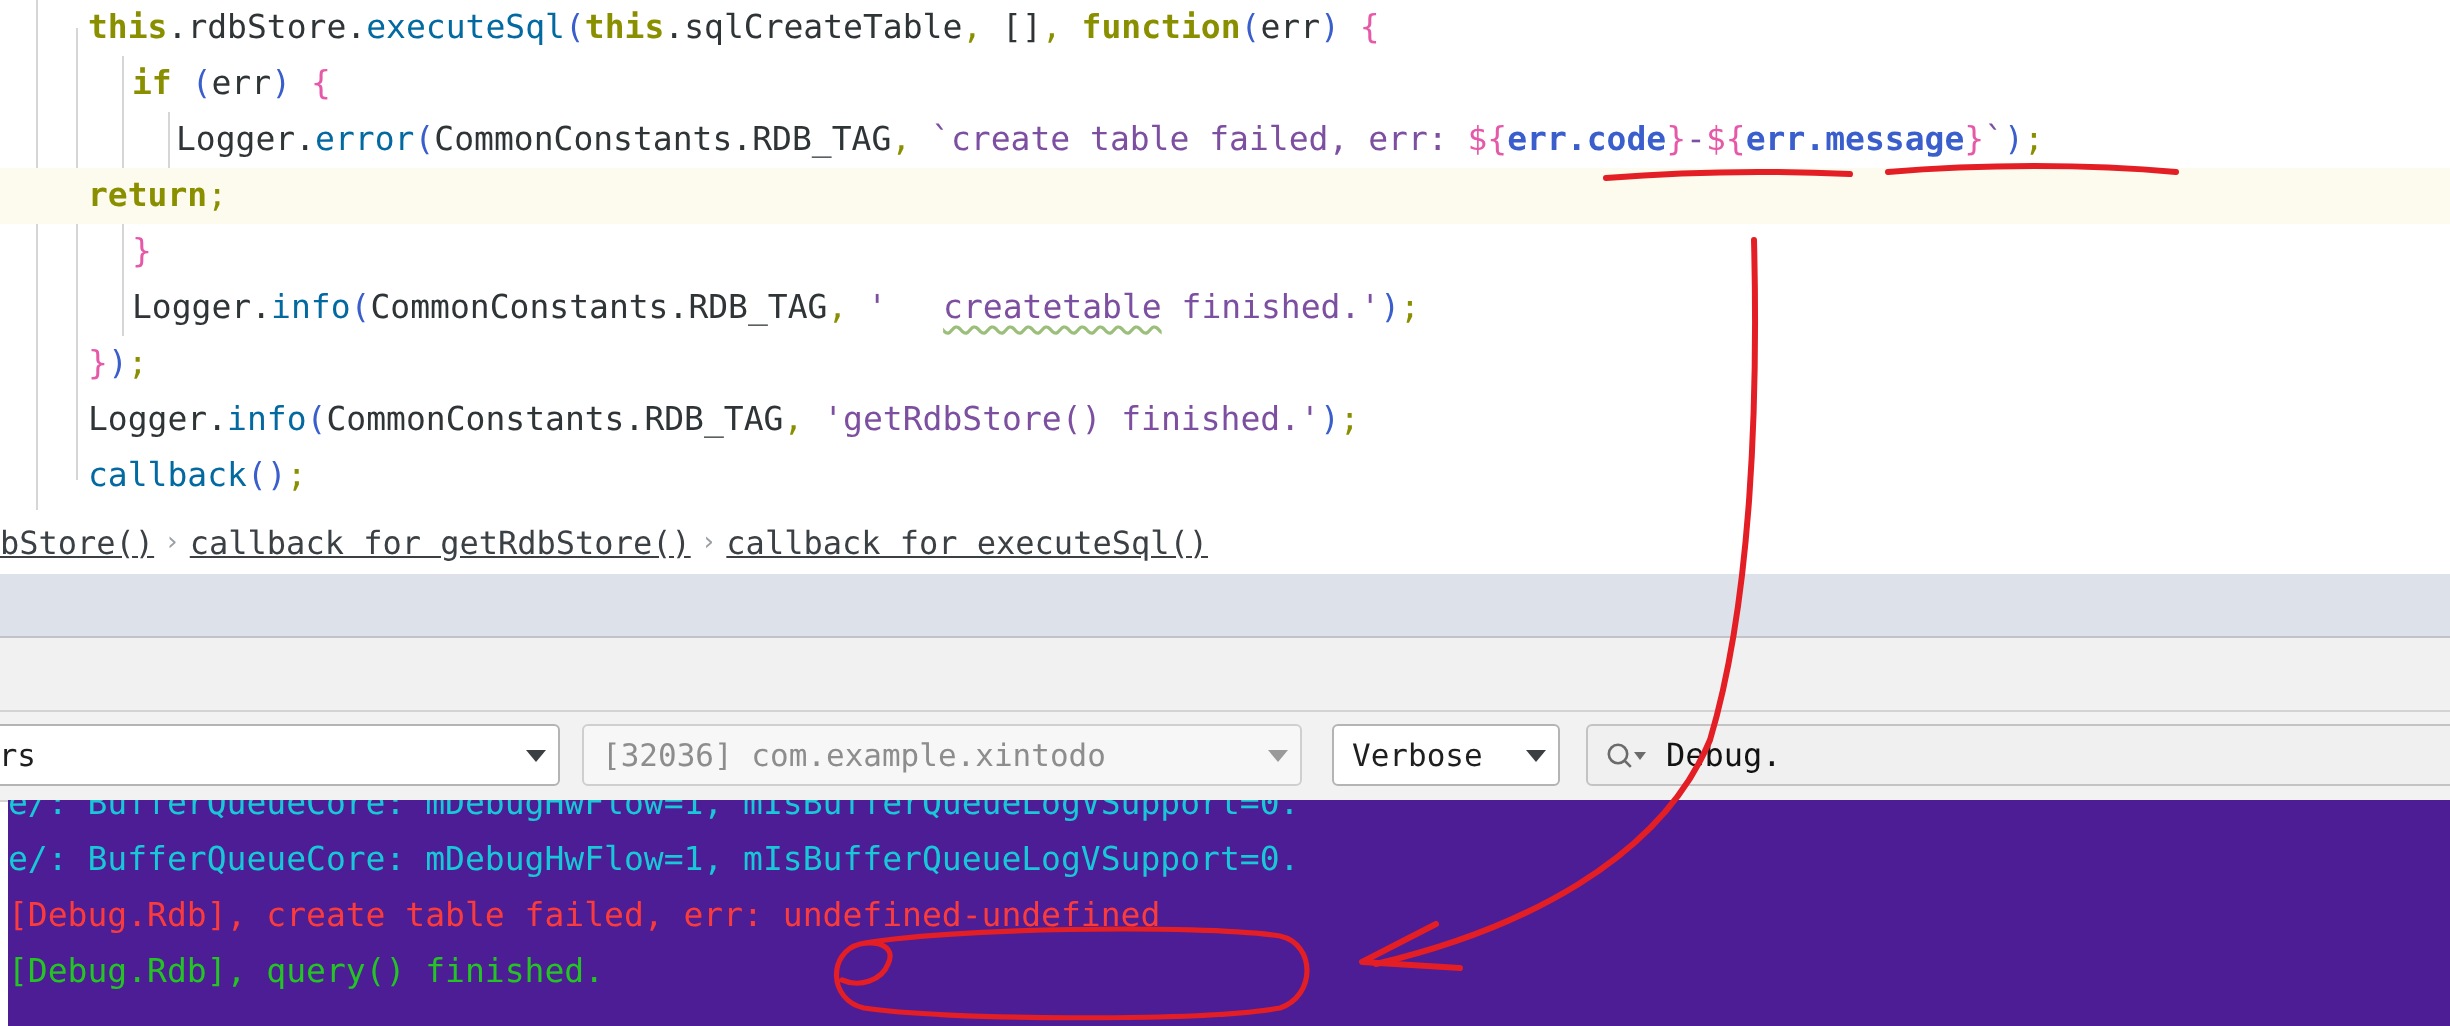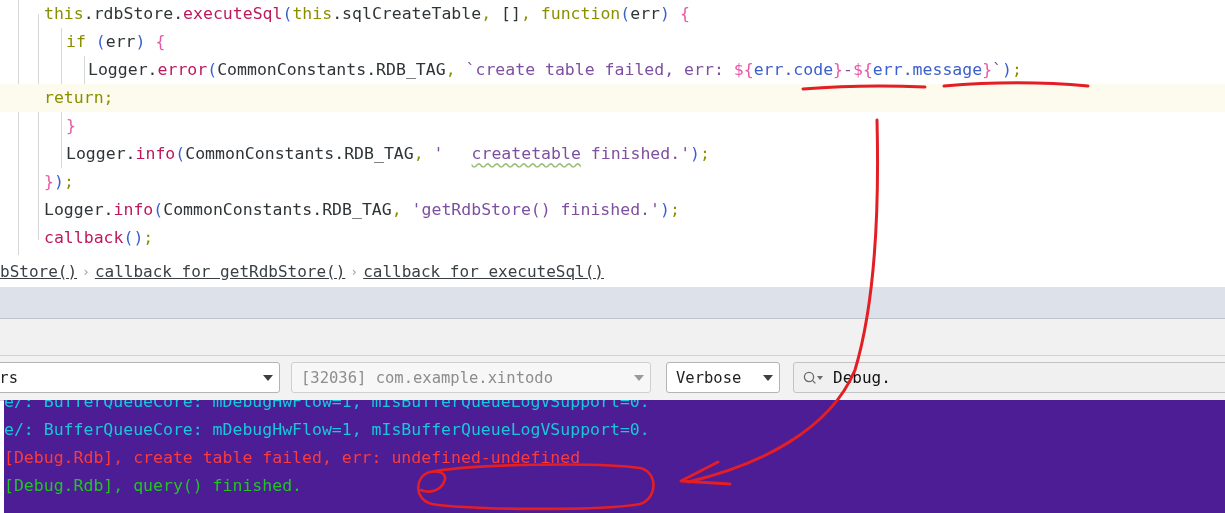--- a/index.html
+++ b/index.html
@@ -27,30 +27,30 @@
   .code-line.hl{background:#fcfbee;}
   .guide{
     position:absolute;top:0;width:1px;background:#d6d6d6;
   }
   #g1{left:18px;top:0;height:255px;}
   #g2{left:38px;top:14px;height:226px;}
   #g3{left:61px;top:28px;height:140px;}
   #g4{left:84px;top:56px;height:56px;}
 
   
-  .kw      {color:#8a8f00;font-weight:normal;}   
+  .kw      {color:#8a8f00;font-weight:bold;}   
   .ident   {color:#2f3437;}
-  .fn      {color:#be185d;}
+  .fn      {color:#0369a1;}
   .punct   {color:#2f3437;}
   .paren   {color:#3a5fcd;}
   .brace   {color:#e659a8;}
   .str     {color:#7d4fa0;}
   .tmpl    {color:#7d4fa0;}
   .dollar  {color:#e659a8;}
-  .interp  {color:#3a5fcd;}
+  .interp  {color:#3a5fcd;font-weight:bold;}
   .semi    {color:#8a8f00;}
   .comma   {color:#8a8f00;}
   .const   {color:#2f3437;}
   .spell{
     text-decoration:underline wavy #9bbf7a;
     text-decoration-skip-ink:none;
     text-underline-offset:3px;
     margin-left:28px;
   }
 

